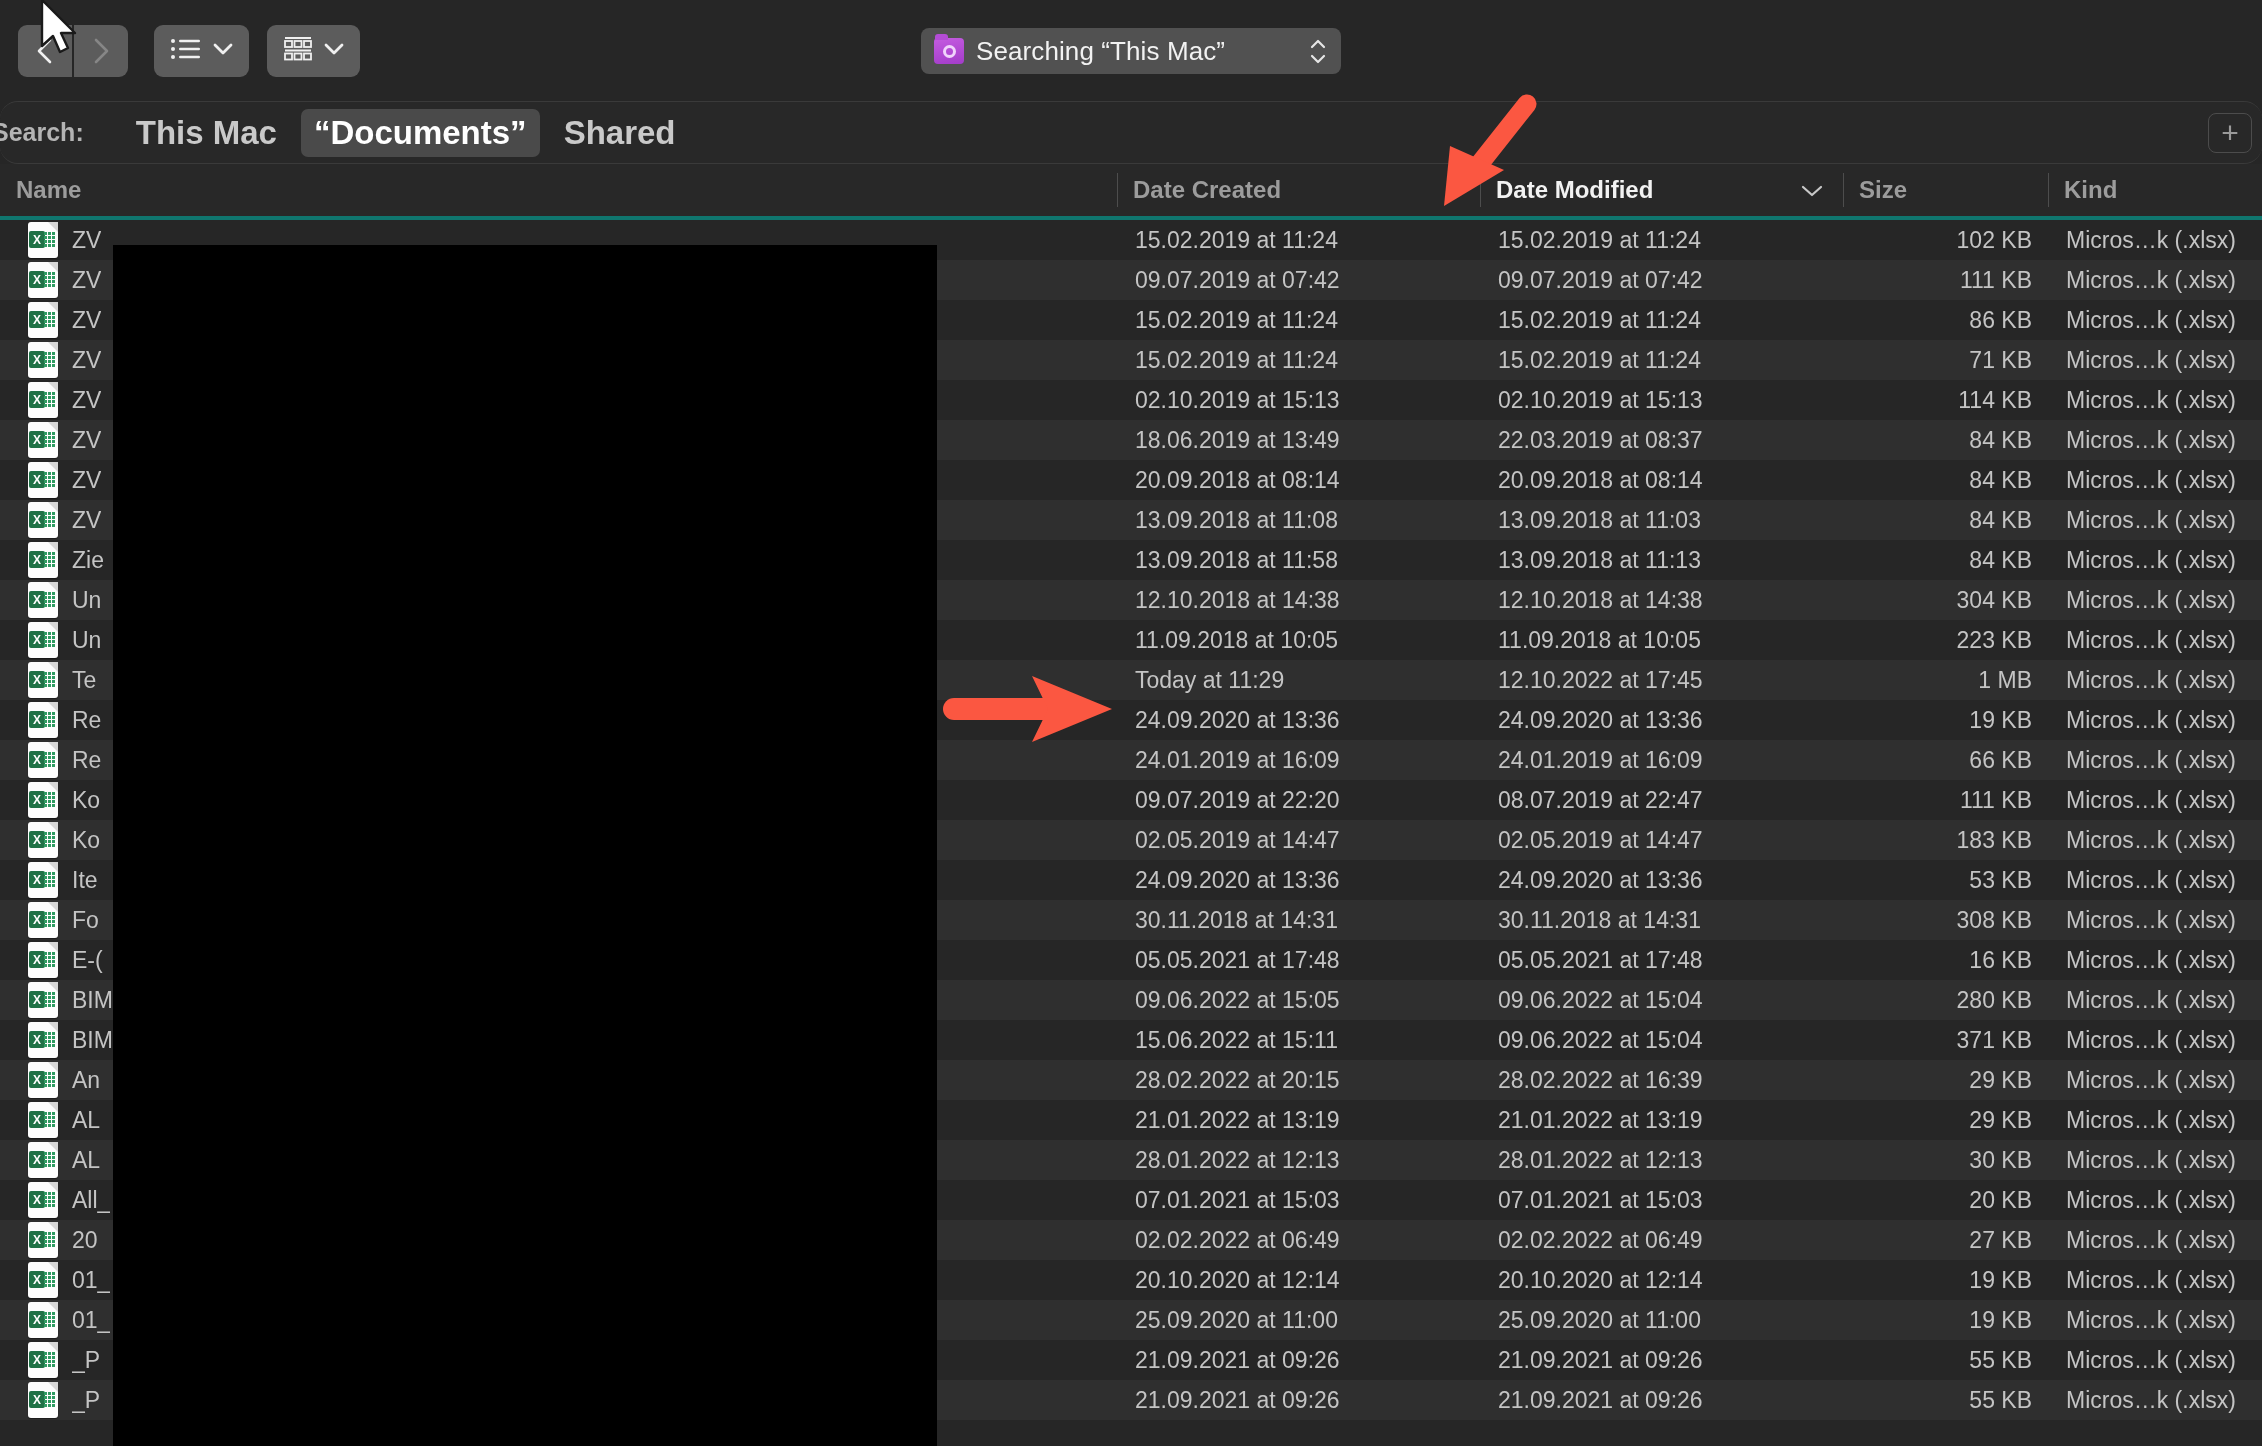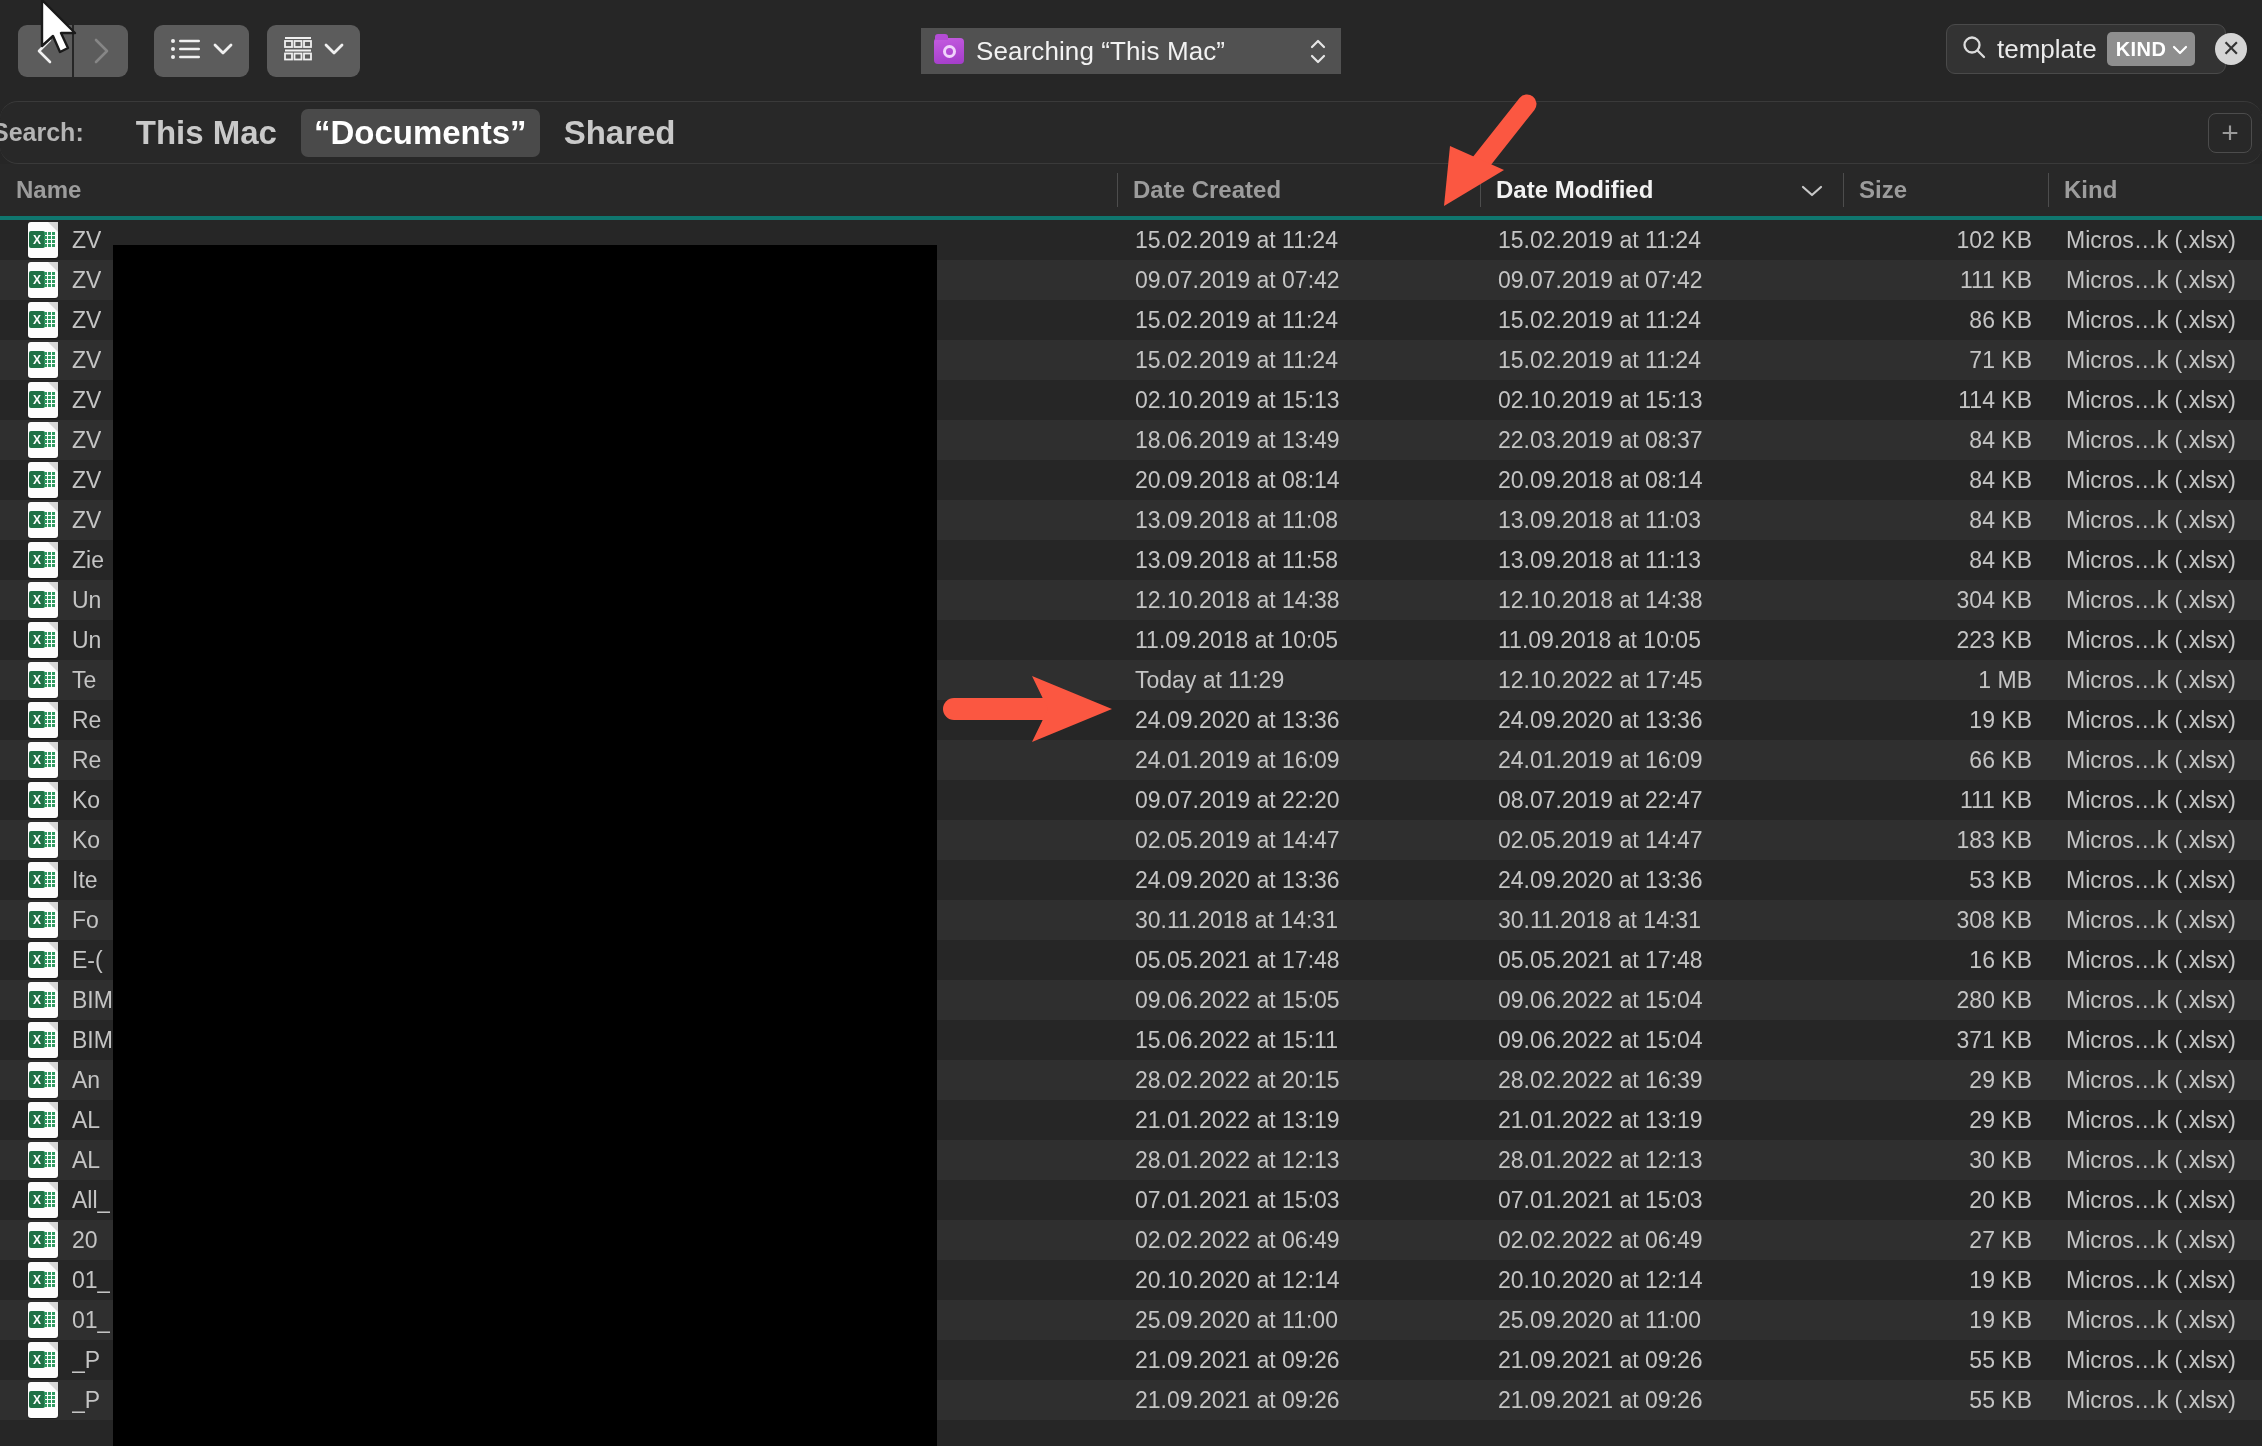--- a/index.html
+++ b/index.html
@@ -49,21 +49,21 @@
   .pill-btn.first { margin-left: 26px; }
 
   
   .title-chip {
     position: absolute;
     left: 50%;
     transform: translateX(-50%);
     top: 28px;
     height: 46px;
     background: #515151;
-    border-radius: 0;
+    border-radius: 8px;
     display: flex;
     align-items: center;
     gap: 12px;
     padding: 0 14px 0 13px;
     min-width: 420px;
   }
   .smart-folder-ico {
     width: 30px; height: 26px;
     border-radius: 4px;
     background: linear-gradient(170deg, #c45ce0 0%, #a33cc9 100%);
@@ -383,41 +383,20 @@
     <span class="stepper">
       <svg width="18" height="11" viewBox="0 0 18 11" aria-hidden="true">
         <polyline points="3,8 9,2 15,8" fill="none" stroke="#e6e6e6" stroke-width="2.2" stroke-linecap="round" stroke-linejoin="round"></polyline>
       </svg>
       <svg width="18" height="11" viewBox="0 0 18 11" aria-hidden="true">
         <polyline points="3,3 9,9 15,3" fill="none" stroke="#e6e6e6" stroke-width="2.2" stroke-linecap="round" stroke-linejoin="round"></polyline>
       </svg>
     </span>
   </div>
 
-  <div class="search-wrap">
-    <div class="search-field">
-      <span>
-        <svg width="26" height="26" viewBox="0 0 26 26" aria-hidden="true">
-          <circle cx="11" cy="11" r="7.5" fill="none" stroke="#dcdcdc" stroke-width="2.3"></circle>
-          <line x1="16.5" y1="16.5" x2="23" y2="23" stroke="#dcdcdc" stroke-width="2.3" stroke-linecap="round"></line>
-        </svg>
-      </span>
-      <span class="search-text">template</span>
-      <span class="kind-token">
-        <span class="kind-token-label">KIND</span>
-        <span class="caret-text">
-          <svg width="16" height="10" viewBox="0 0 16 10" aria-hidden="true">
-            <polyline points="2,2 8,8 14,2" fill="none" stroke="#ffffff" stroke-width="2.2" stroke-linecap="round" stroke-linejoin="round"></polyline>
-          </svg>
-        </span>
-      </span>
-      <span class="text-caret"></span>
-      <span class="clear-btn">✕</span>
-    </div>
-  </div>
 </div>
 
 <div class="scope-bar">
   <span class="scope-label">Search:</span>
   <span class="scope-item">This Mac</span>
   <span class="scope-item active">“Documents”</span>
   <span class="scope-item">Shared</span>
   <span class="plus-btn">+</span>
 </div>
 

